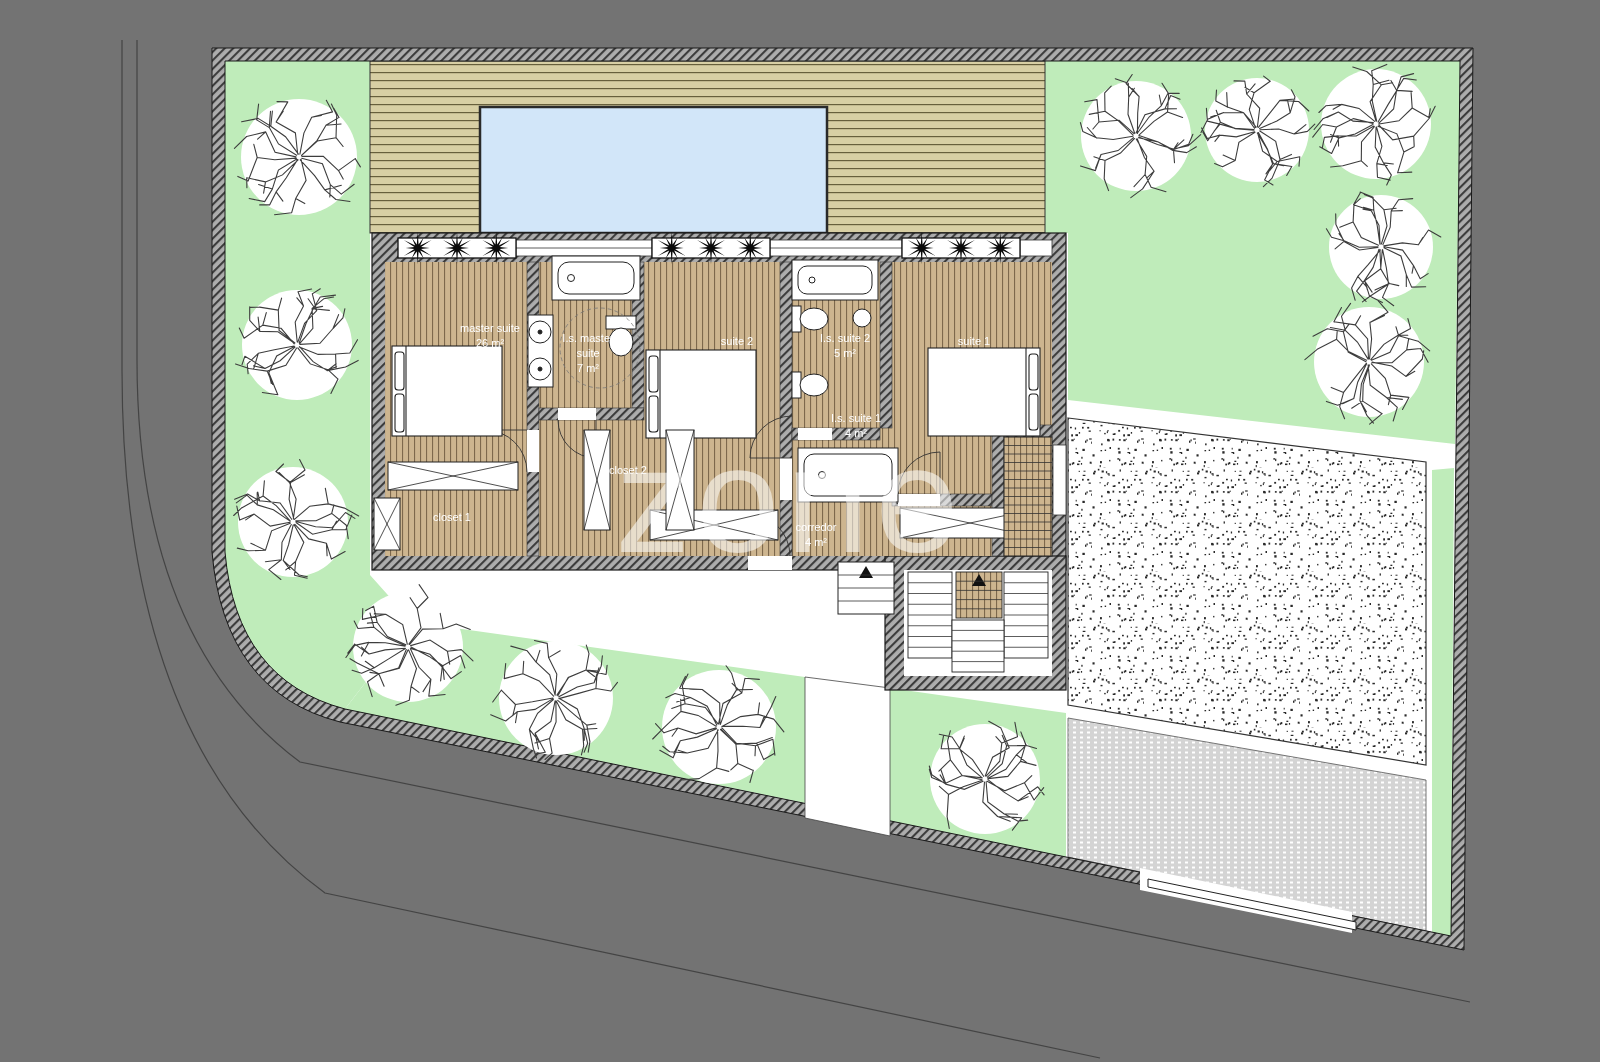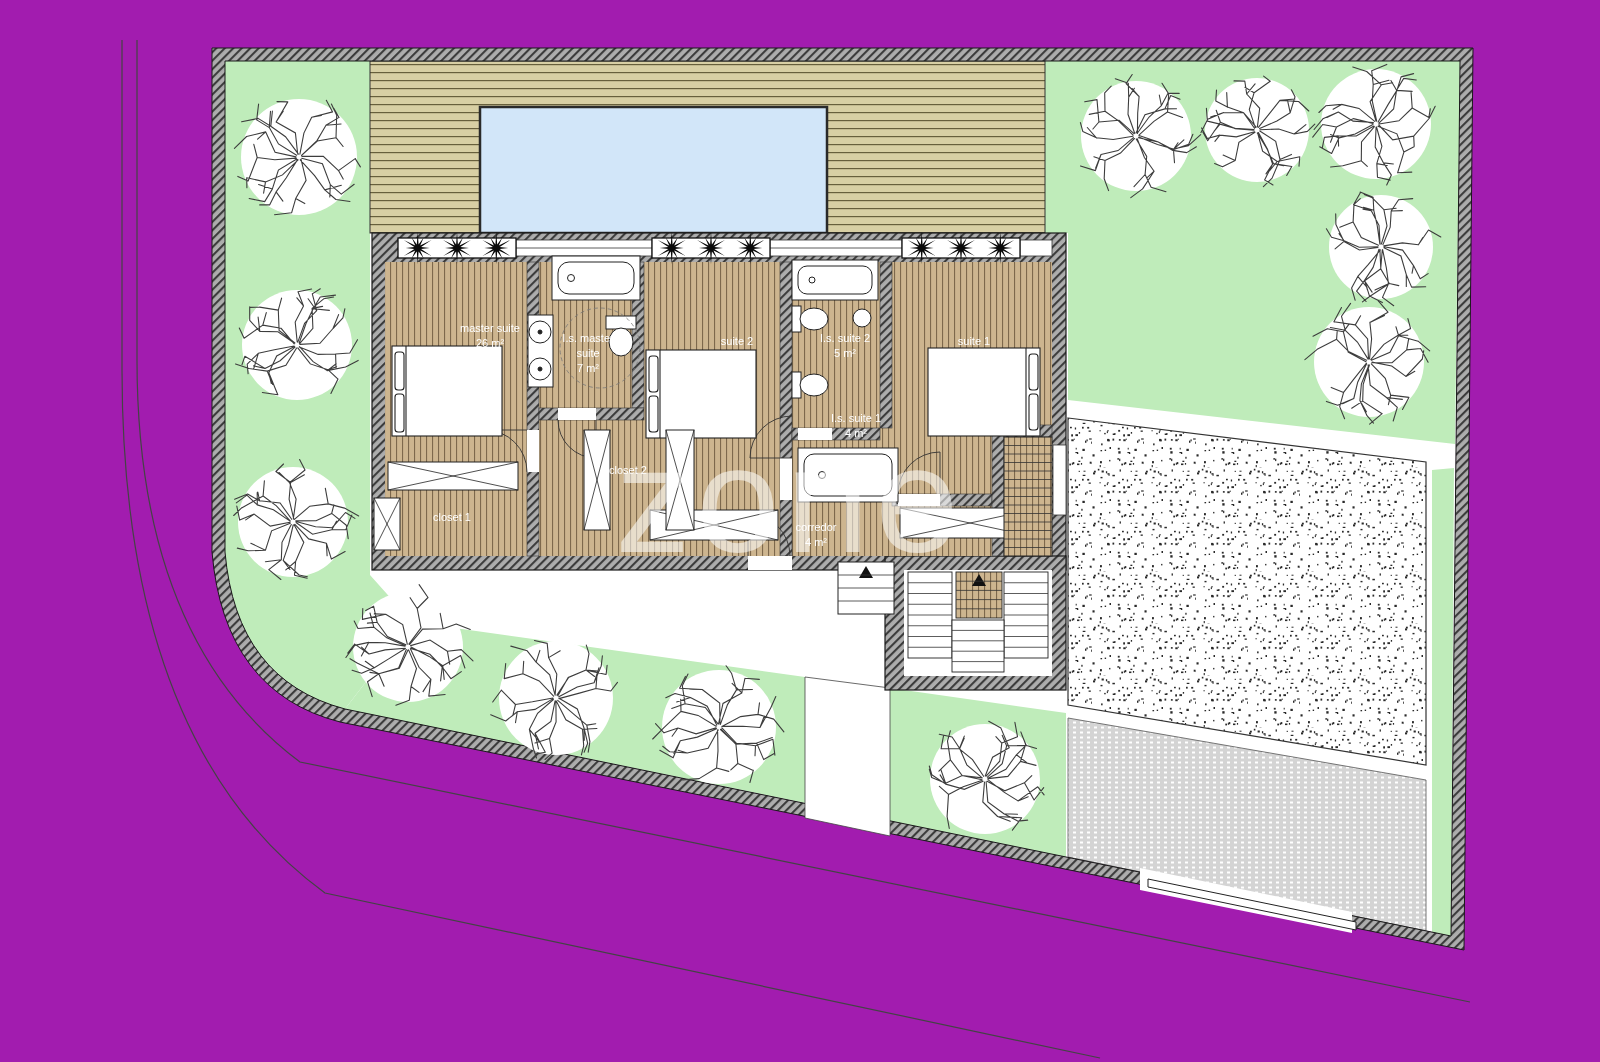--- a/index.html
+++ b/index.html
@@ -1,16 +1,16 @@
 <!DOCTYPE html>
 <html><head>
 <meta charset="utf-8">
 <style>
   html,body{margin:0;padding:0;background:#ffffff;}
-  .stage{width:1600px;height:1062px;position:relative;background:#a21caf;overflow:hidden;}
+  .stage{width:1600px;height:1062px;position:relative;background:#737373;overflow:hidden;}
   svg{display:block;font-family:"Liberation Sans",sans-serif;}
   .room-label{fill:#ffffff;font-size:11px;font-family:"Liberation Sans",sans-serif;}
   .watermark{fill:rgba(255,255,255,0.55);font-size:150px;letter-spacing:6px;font-family:"Liberation Sans",sans-serif;}
 </style>
 </head>
 <body>
 
 <div class="stage">
 <svg viewBox="0 0 1600 1062" width="1600" height="1062">
   <defs>

